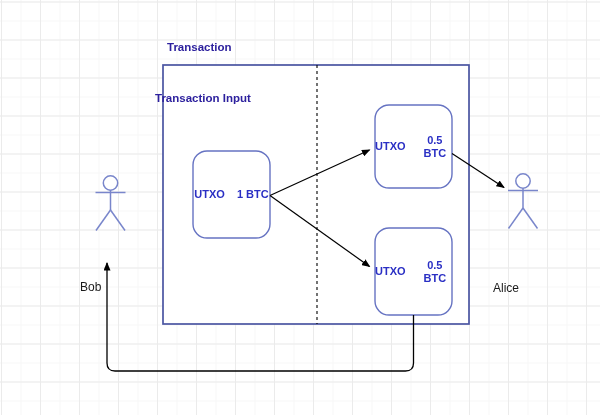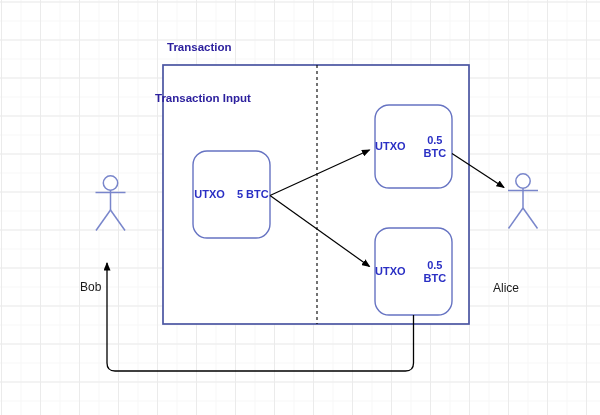--- a/index.html
+++ b/index.html
@@ -103,21 +103,21 @@
     </g>
   </svg>
 
   <div class="lbl heading" style="left:167px; top:40px; width:300px;">Transaction</div>
 
   <div class="lbl heading" style="left:155px; top:79px; width:150px;margin-top:12px;">Transaction Input</div>
 
 
   <div class="utxo-text" style="left:193px; top:151px; width:77px; height:87px;">
     <span>UTXO</span>
-    <span>5 BTC</span>
+    <span>1 BTC</span>
   </div>
 
   <div class="utxo-text" style="left:375px; top:105px; width:77px; height:83px;">
     <span>UTXO</span>
     <span>0.5 BTC</span>
   </div>
 
   <div class="utxo-text" style="left:375px; top:228px; width:77px; height:87px;">
     <span>UTXO</span>
     <span>0.5 BTC</span>

